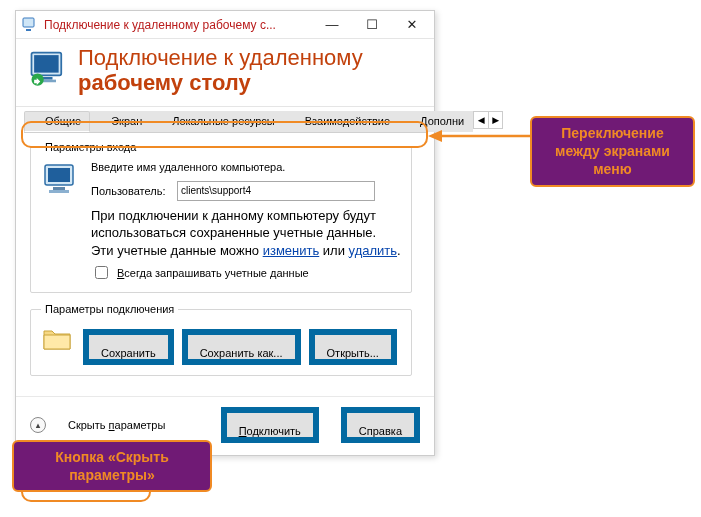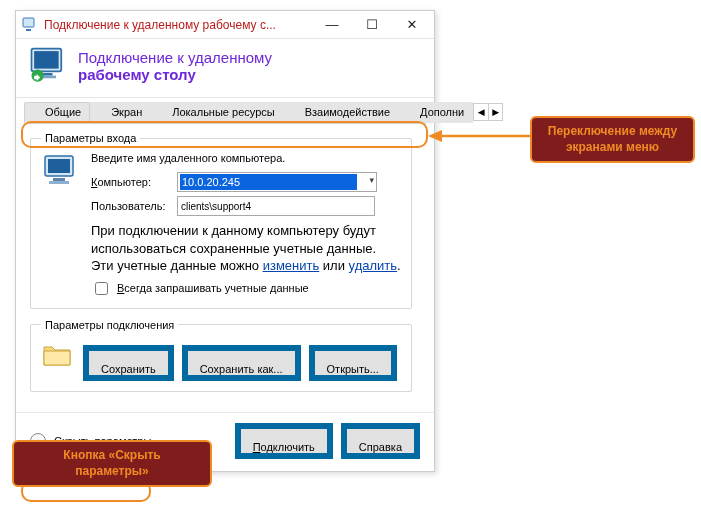--- a/index.html
+++ b/index.html
@@ -33,21 +33,21 @@
   .titlebar-icon { width:16px; height:16px; flex:none; margin-right:6px; }
   .titlebar-text { flex:1; font-size: 12px; color: #b91c1c; white-space: nowrap; overflow:hidden; text-overflow: ellipsis; }
   .titlebar-btns { display:flex; }
   .wb { width:40px; height:28px; display:flex; align-items:center; justify-content:center; font-size:13px; color:#222; }
   .header-strip {
     display:flex; align-items:center; padding:6px 12px 10px 12px;
     border-bottom: 1px solid #e5e5e5;
     background:#fff;
   }
   .header-icon { width:42px; height:42px; margin-right:8px; flex:none; }
-  .header-title { font-size:15px; color:#6d28d9; line-height:1.15; }
+  .header-title { font-size:22px; color:#c2410c; line-height:1.15; }
   .header-title .bold { font-weight:700; }
   .tabstrip {
     display:flex; align-items:center; height:26px;
     border-bottom:1px solid #d0d0d0;
     background:#fff;
     margin: 0 8px;
     padding-top:2px;
   }
   .tab {
     padding: 3px 8px 4px 20px;
@@ -96,38 +96,38 @@
   .note a { color:#0645ad; text-decoration:underline; }
   .chk { display:flex; align-items:center; gap:6px; margin-top:4px; font-size:11px; }
   .chk input { width:13px; height:13px; }
   .btn {
     font-family:inherit; font-size:11px;
     background:#e1e1e1; border:6px solid #0369a1;
     padding:12px 12px; min-width:78px; height:26px;
   }
   .btnrow { display:flex; gap:8px; margin-top:6px; }
   .footer {
-    display:flex; align-items:center; gap:8px;
+    display:flex; align-items:center; gap:22px;
     padding:10px 14px 12px 14px;
     border-top:1px solid #e9e9e9;
   }
   .circle-caret {
     width:16px; height:16px; border:1px solid #888; border-radius:50%;
     display:inline-flex; align-items:center; justify-content:center;
     font-size:9px; color:#444; background:#f9f9f9;
   }
   .footer .spacer { flex:1; }
   
   .callout {
     position:absolute;
     border:2px solid #f08a24;
     border-radius:6px;
-    background:#7f1d1d;
+    background:#701a75;
     color:#f08a24;
-    font-size:12px;
+    font-size:14px;
     font-weight:600;
     padding:6px 14px;
     text-align:center;
     line-height:1.3;
   }
   .callout-tabs { left:530px; top:116px; width:165px; }
   .callout-hide { left:12px; top:440px; width:200px; }
   .highlight-tabs {
     position:absolute; left:21px; top:121px; width:407px; height:27px;
     border:2px solid #f08a24; border-radius:10px; pointer-events:none;
@@ -193,28 +193,20 @@
       <div class="group-row">
         <svg class="pc-icon" viewBox="0 0 40 40">
           <rect x="4" y="4" width="28" height="20" rx="2" fill="#d3e7f5" stroke="#2f6fa8" stroke-width="1.5"></rect>
           <rect x="7" y="7" width="22" height="14" fill="#1f5f9c"></rect>
           <rect x="12" y="26" width="12" height="3" fill="#5f86aa"></rect>
           <rect x="8" y="29" width="20" height="3" fill="#8bb0d0"></rect>
         </svg>
         <div class="groupbody">
           <div style="margin-bottom:8px;">Введите имя удаленного компьютера.</div>
 
-          <div class="line">
-            <div class="label"><span class="under">К</span>омпьютер:</div>
-            <div class="combo-wrap">
-              <input class="txt" type="text" value="10.0.20.245" style="">
-              <div class="sel">10.0.20.245</div>
-              <span class="caret">▾</span>
-            </div>
-          </div>
 
           <div class="line">
             <div class="label">Пользователь:</div>
             <input class="txt" type="text" value="clients\support4" style="">
           </div>
 
           <div class="note">
             <span>При подключении к данному компьютеру будут использоваться сохраненные учетные данные.  Эти учетные данные можно </span><a href="#">изменить</a><span> или </span><a href="#">удалить</a><span>.</span>
           </div>
 

